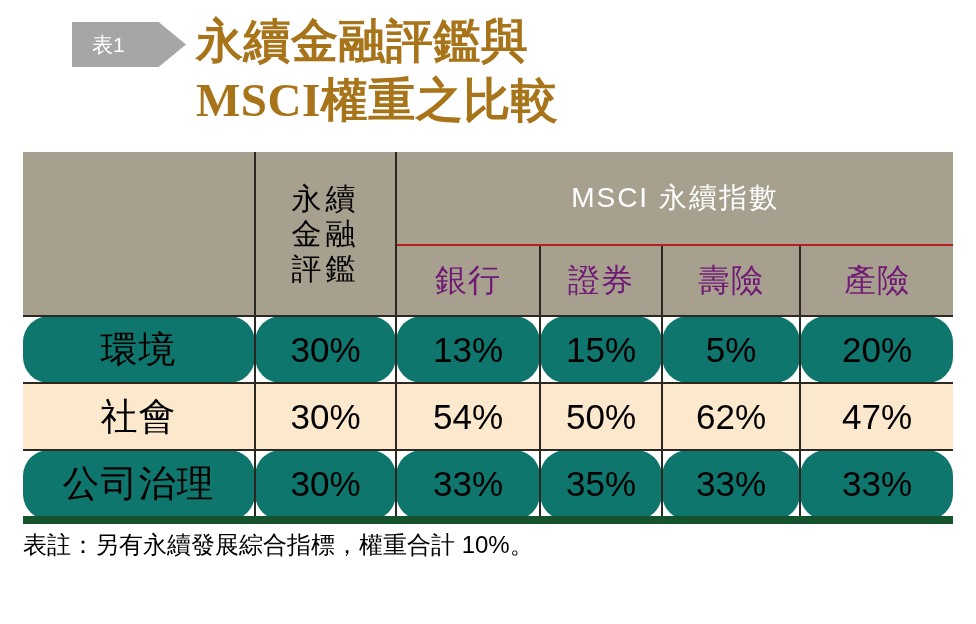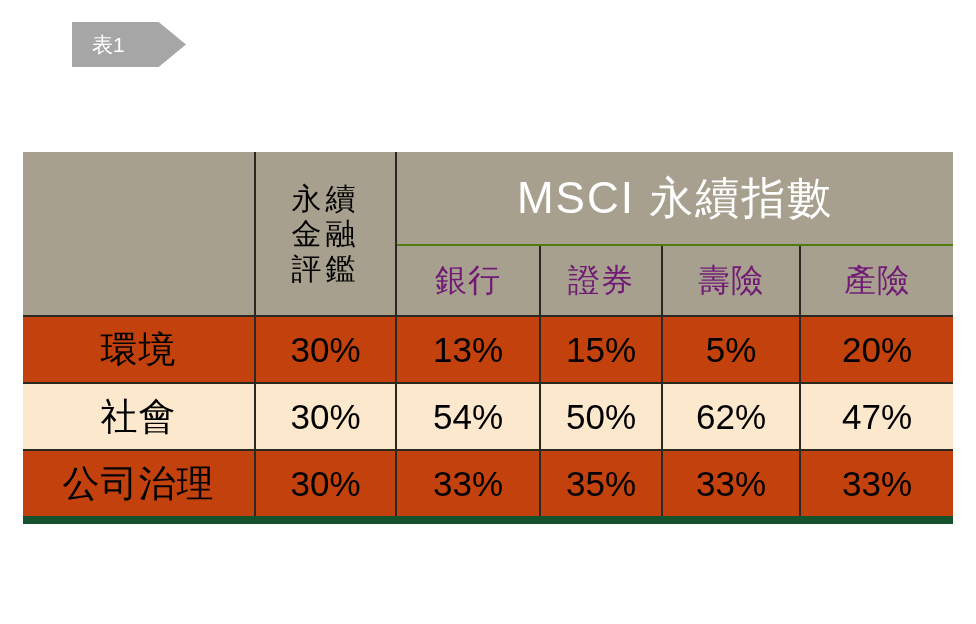--- a/index.html
+++ b/index.html
@@ -94,38 +94,38 @@
     border-right: 2px solid #2b2721;
     padding: 6px 0 8px 0;
   }
   .vert-text {
     display: block;
     letter-spacing: 4px;
   }
   .hdr-group {
     background: #a8a08f;
     color: #ffffff;
-    font-size: 44px;
+    font-size: 28px;
     letter-spacing: 2px;
-    border-bottom: 2px solid #4d7c0f;
+    border-bottom: 2px solid #b91c1c;
     height: 92px;
   }
   .hdr-sub {
     background: #a8a08f;
     color: #701a75;
     font-size: 32px;
     letter-spacing: 1px;
     height: 69px;
     border-right: 2px solid #2b2721;
   }
   .hdr-sub.last {
     border-right: none;
   }
 
-  tr.row-light td { background: #c2410c; }
+  tr.row-light td { background: #0f766e; border-radius: 26px; }
   tr.row-dark  td { background: #fce8cd; }
 
   .cell-label {
     font-size: 37px;
     letter-spacing: 1px;
     border-right: 2px solid #2b2721;
     height: 65px;
   }
   .cell-val {
     font-size: 35px;
@@ -149,20 +149,24 @@
     letter-spacing: 0px;
   }
   .footnote-line { display: block; white-space: nowrap; }
 </style>
 </head>
 <body>
 
 <div id="header-area">
   <div id="figure-badge">
     <span id="figure-badge-label">表1</span>
+  </div>
+  <div id="figure-title">
+    <span class="title-line">永續金融評鑑與</span>
+    <span class="title-line">MSCI權重之比較</span>
   </div>
 </div>
 
 <table id="data-table">
   <colgroup>
     <col style="width:232px">
     <col style="width:141px">
     <col style="width:144px">
     <col style="width:122px">
     <col style="width:138px">
@@ -208,13 +212,14 @@
       <td class="cell-val">30%</td>
       <td class="cell-val">33%</td>
       <td class="cell-val">35%</td>
       <td class="cell-val">33%</td>
       <td class="cell-val last">33%</td>
     </tr>
   </tbody>
 </table>
 
 <div id="footnotes">
+  <span class="footnote-line">表註：另有永續發展綜合指標，權重合計 10%。</span>
 </div>
 
 </body></html>

